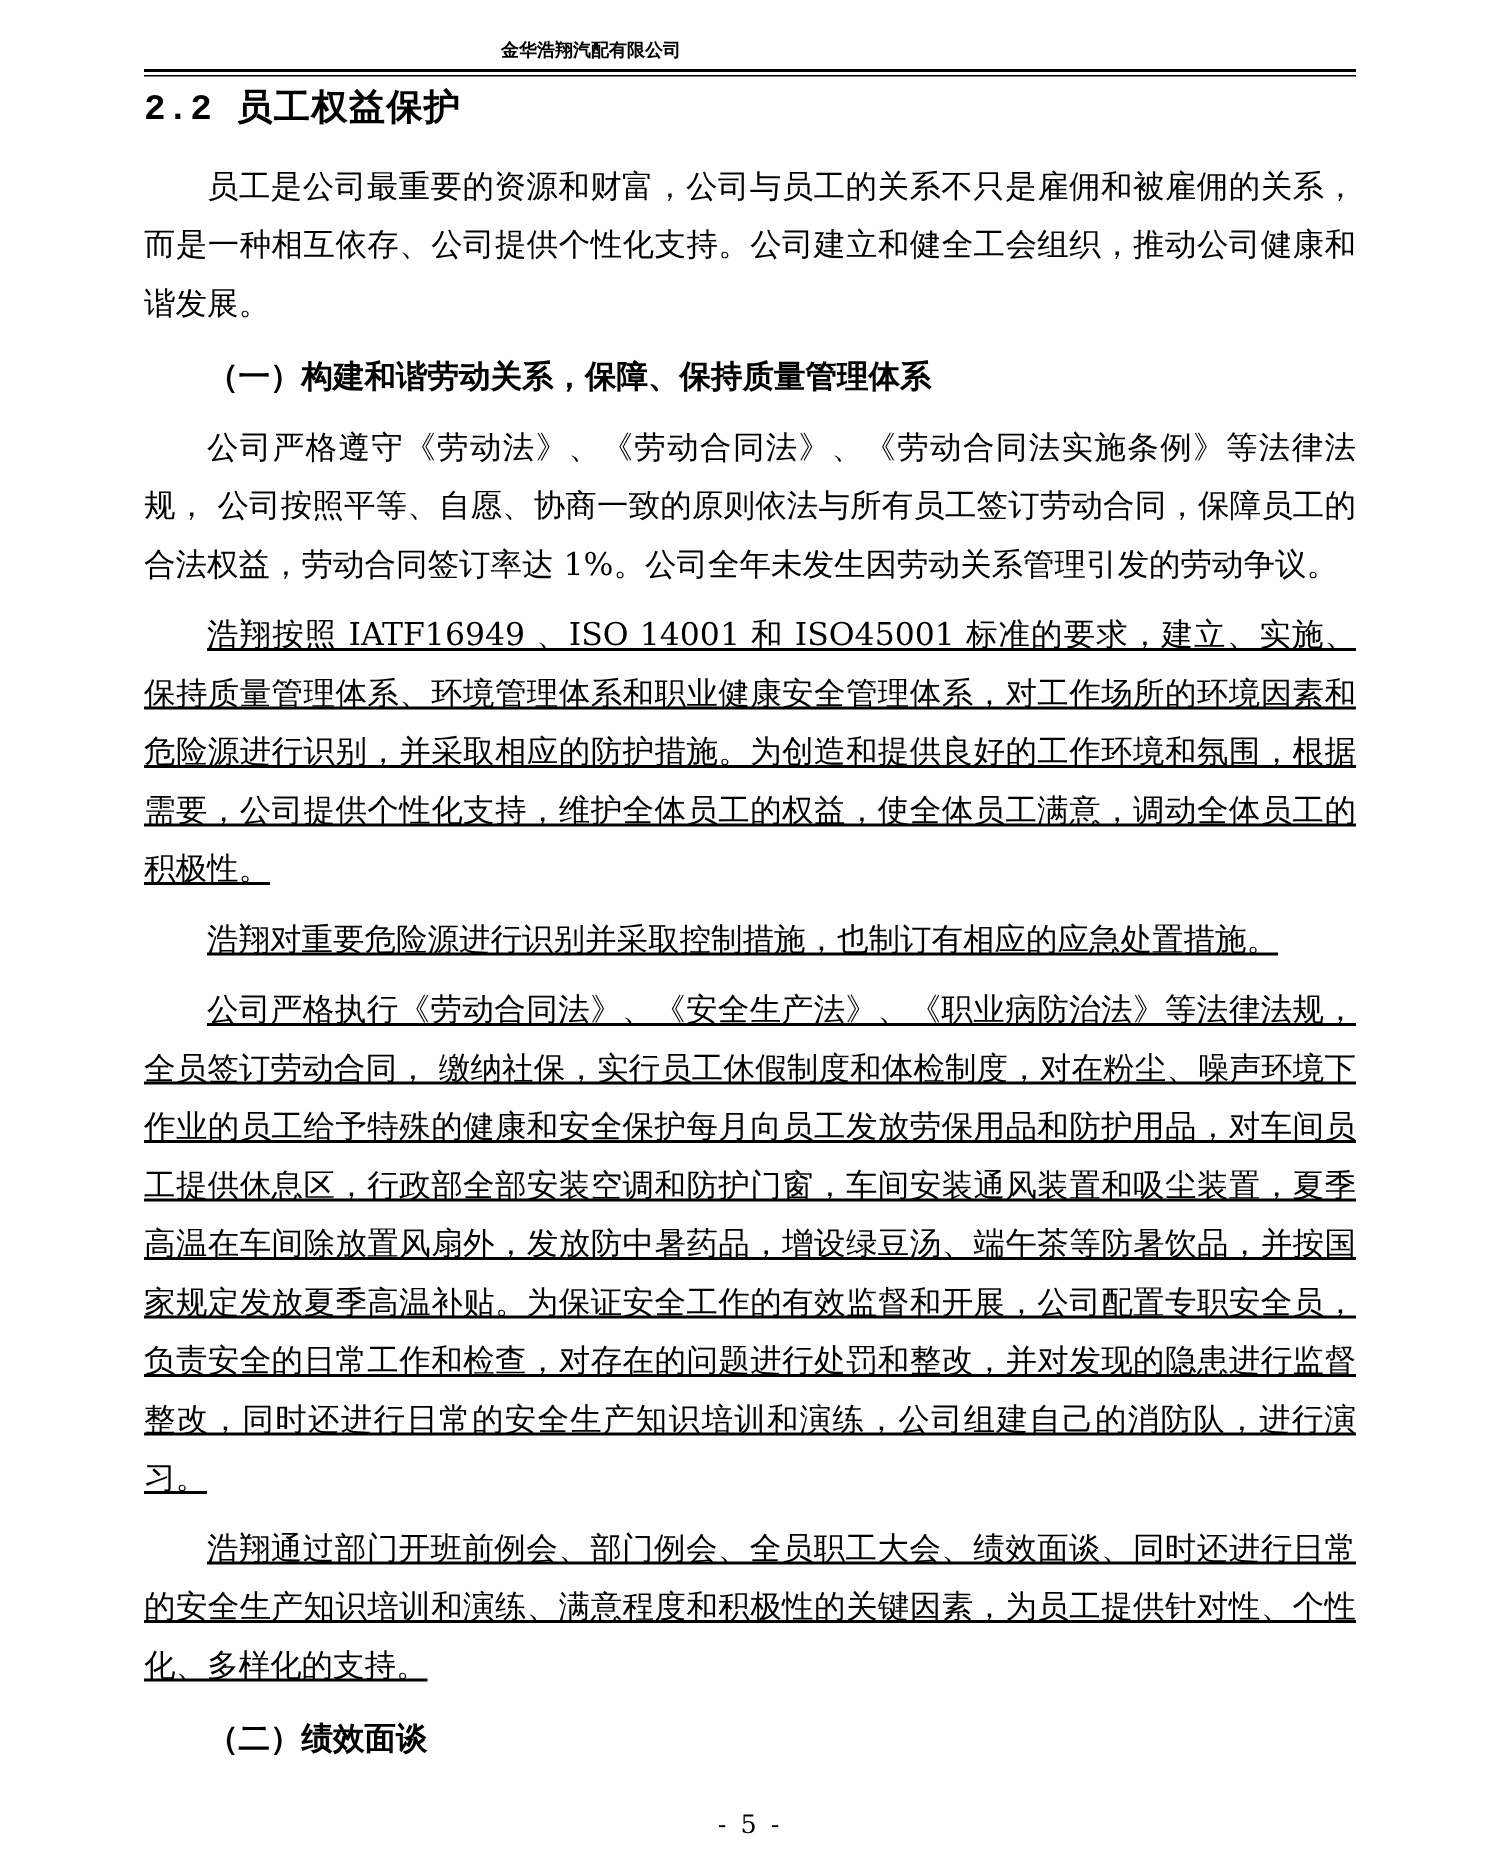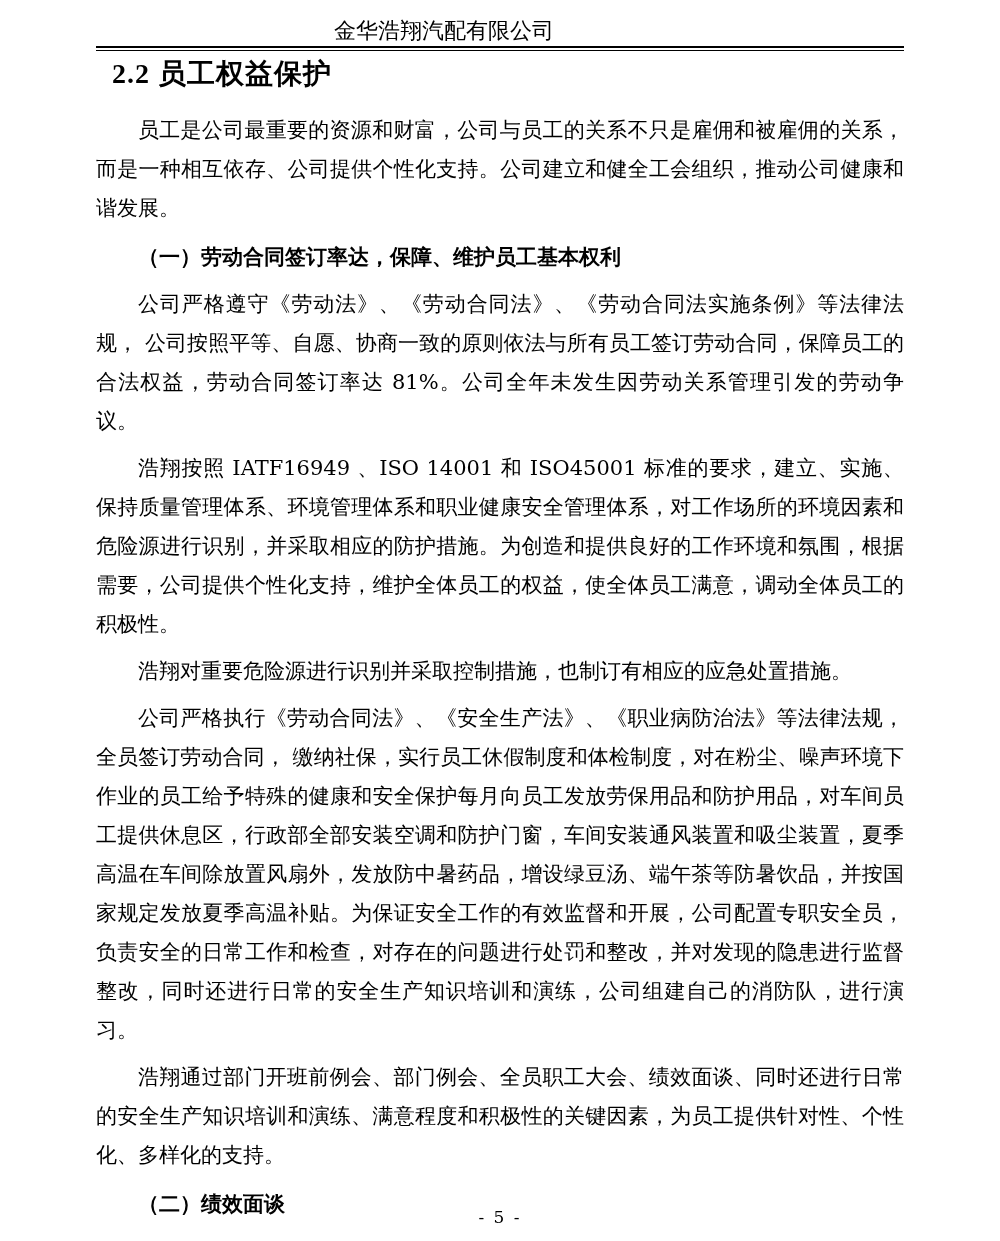--- a/index.html
+++ b/index.html
@@ -13,57 +13,59 @@
     height: 1241px;
     background: #ffffff;
     color: #000000;
     font-family: "DejaVu Serif", "Liberation Serif", serif;
     overflow: hidden;
     box-sizing: border-box;
     padding: 0 96px;
   }
   .header {
     display: flex;
-    align-items: center;
+    align-items: flex-end;
     margin-top: 20px;
     height: 22px;
-    font-size: 22px;
+    font-size: 12px;
     white-space: nowrap;
+    font-weight: bold;
   }
   .header .company {
     margin-left: 238px;
   }
   .header .report-title {
     margin-left: auto;
     letter-spacing: 0.55em;
     margin-right: 18px;
   }
   .double-rule {
     margin-top: 4px;
     height: 2px;
     border-top: 2.6px solid #000;
     border-bottom: 1.4px solid #000;
   }
   .section-title {
-    font-family: Liberation Serif, serif;
-    font-size: 28px;
+    font-family: Liberation Mono, monospace;
+    font-size: 24px;
     font-weight: bold;
-    margin: 4px 0 18px 16px;
+    margin: 4px 0 18px 0;
     letter-spacing: 1px;
   }
   .body-text {
     font-size: 21px;
     line-height: 39px;
     text-align: justify;
   }
   .para {
     margin: 8px 0;
     text-indent: 2em;
   }
   .para.gap {
+    text-decoration: underline;
   }
   .sub-heading {
     font-size: 21px;
     font-weight: bold;
     margin: 10px 0 8px 0;
     text-indent: 2em;
     font-family: "DejaVu Sans", "Liberation Sans", sans-serif;
   }
   .footer {
     position: absolute;
@@ -85,23 +87,23 @@
   </div>
 
   <div class="double-rule"></div>
 
   <h1 class="section-title">2.2 员工权益保护</h1>
 
   <div class="body-text">
 
     <p class="para">员工是公司最重要的资源和财富，公司与员工的关系不只是雇佣和被雇佣的关系，而是一种相互依存、公司提供个性化支持。公司建立和健全工会组织，推动公司健康和谐发展。</p>
 
-    <p class="sub-heading">（一）劳动合同签订率达，保障、维护员工基本权利</p>
+    <p class="sub-heading">（一）构建和谐劳动关系，保障、保持质量管理体系</p>
 
-    <p class="para">公司严格遵守《劳动法》、《劳动合同法》、《劳动合同法实施条例》等法律法规， 公司按照平等、自愿、协商一致的原则依法与所有员工签订劳动合同，保障员工的合法权益，劳动合同签订率达 81%。公司全年未发生因劳动关系管理引发的劳动争议。</p>
+    <p class="para">公司严格遵守《劳动法》、《劳动合同法》、《劳动合同法实施条例》等法律法规， 公司按照平等、自愿、协商一致的原则依法与所有员工签订劳动合同，保障员工的合法权益，劳动合同签订率达 1%。公司全年未发生因劳动关系管理引发的劳动争议。</p>
 
     <p class="para gap">浩翔按照 IATF16949 、ISO 14001 和 ISO45001 标准的要求，建立、实施、保持质量管理体系、环境管理体系和职业健康安全管理体系，对工作场所的环境因素和危险源进行识别，并采取相应的防护措施。为创造和提供良好的工作环境和氛围，根据需要，公司提供个性化支持，维护全体员工的权益，使全体员工满意，调动全体员工的积极性。</p>
 
     <p class="para gap">浩翔对重要危险源进行识别并采取控制措施，也制订有相应的应急处置措施。</p>
 
     <p class="para gap">公司严格执行《劳动合同法》、《安全生产法》、《职业病防治法》等法律法规，全员签订劳动合同， 缴纳社保，实行员工休假制度和体检制度，对在粉尘、噪声环境下作业的员工给予特殊的健康和安全保护每月向员工发放劳保用品和防护用品，对车间员工提供休息区，行政部全部安装空调和防护门窗，车间安装通风装置和吸尘装置，夏季高温在车间除放置风扇外，发放防中暑药品，增设绿豆汤、端午茶等防暑饮品，并按国家规定发放夏季高温补贴。为保证安全工作的有效监督和开展，公司配置专职安全员，负责安全的日常工作和检查，对存在的问题进行处罚和整改，并对发现的隐患进行监督整改，同时还进行日常的安全生产知识培训和演练，公司组建自己的消防队，进行演习。</p>
 
     <p class="para gap">浩翔通过部门开班前例会、部门例会、全员职工大会、绩效面谈、同时还进行日常的安全生产知识培训和演练、满意程度和积极性的关键因素，为员工提供针对性、个性化、多样化的支持。</p>
 
     <p class="sub-heading">（二）绩效面谈</p>

